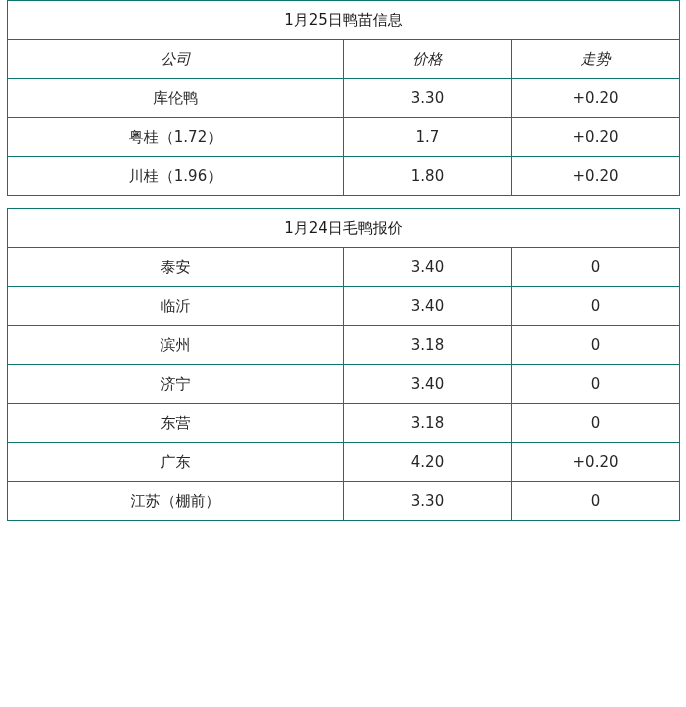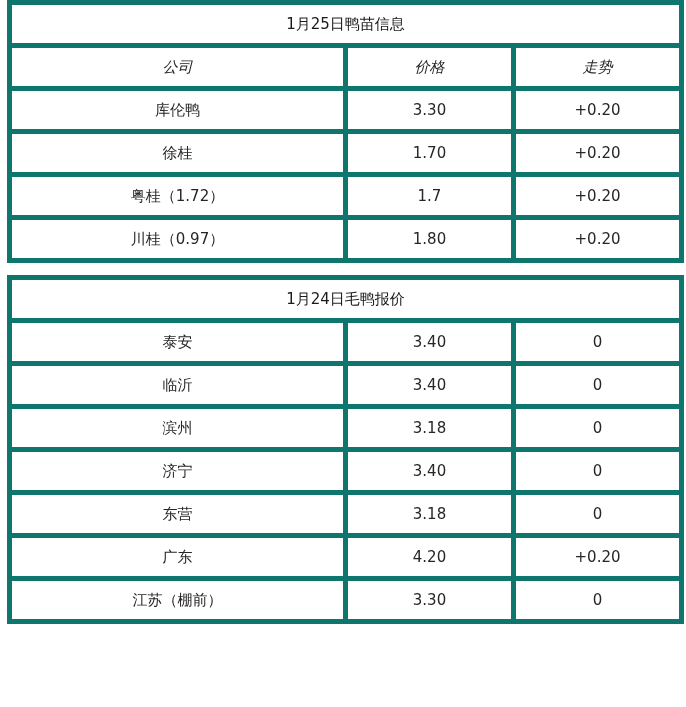--- a/index.html
+++ b/index.html
@@ -19,21 +19,21 @@
     box-sizing: border-box;
   }
   table.price-table {
     width: 672px;
     margin: 0 7px;
     border-collapse: collapse;
     table-layout: fixed;
     background: #ffffff;
   }
   table.price-table td {
-    border: 5px solid #0f766e;
+    border: 1px solid #0f766e;
     text-align: center;
     font-size: 15px;
     color: #262626;
     height: 38px;
     padding: 0 2px;
     vertical-align: middle;
     white-space: nowrap;
   }
   table.price-table tr.title-row td {
     font-size: 15px;
@@ -72,31 +72,26 @@
         <td>公司</td>
         <td>价格</td>
         <td>走势</td>
       </tr>
       <tr>
         <td>库伦鸭</td>
         <td>3.30</td>
         <td>+0.20</td>
       </tr>
       <tr>
-        <td>徐桂</td>
-        <td>1.70</td>
-        <td>+0.20</td>
-      </tr>
-      <tr>
         <td>粤桂（1.72）</td>
         <td>1.7</td>
         <td>+0.20</td>
       </tr>
       <tr>
-        <td>川桂（0.97）</td>
+        <td>川桂（1.96）</td>
         <td>1.80</td>
         <td>+0.20</td>
       </tr>
     </tbody>
   </table>
 
   <div class="gap"></div>
 
   <table class="price-table">
     <colgroup>

